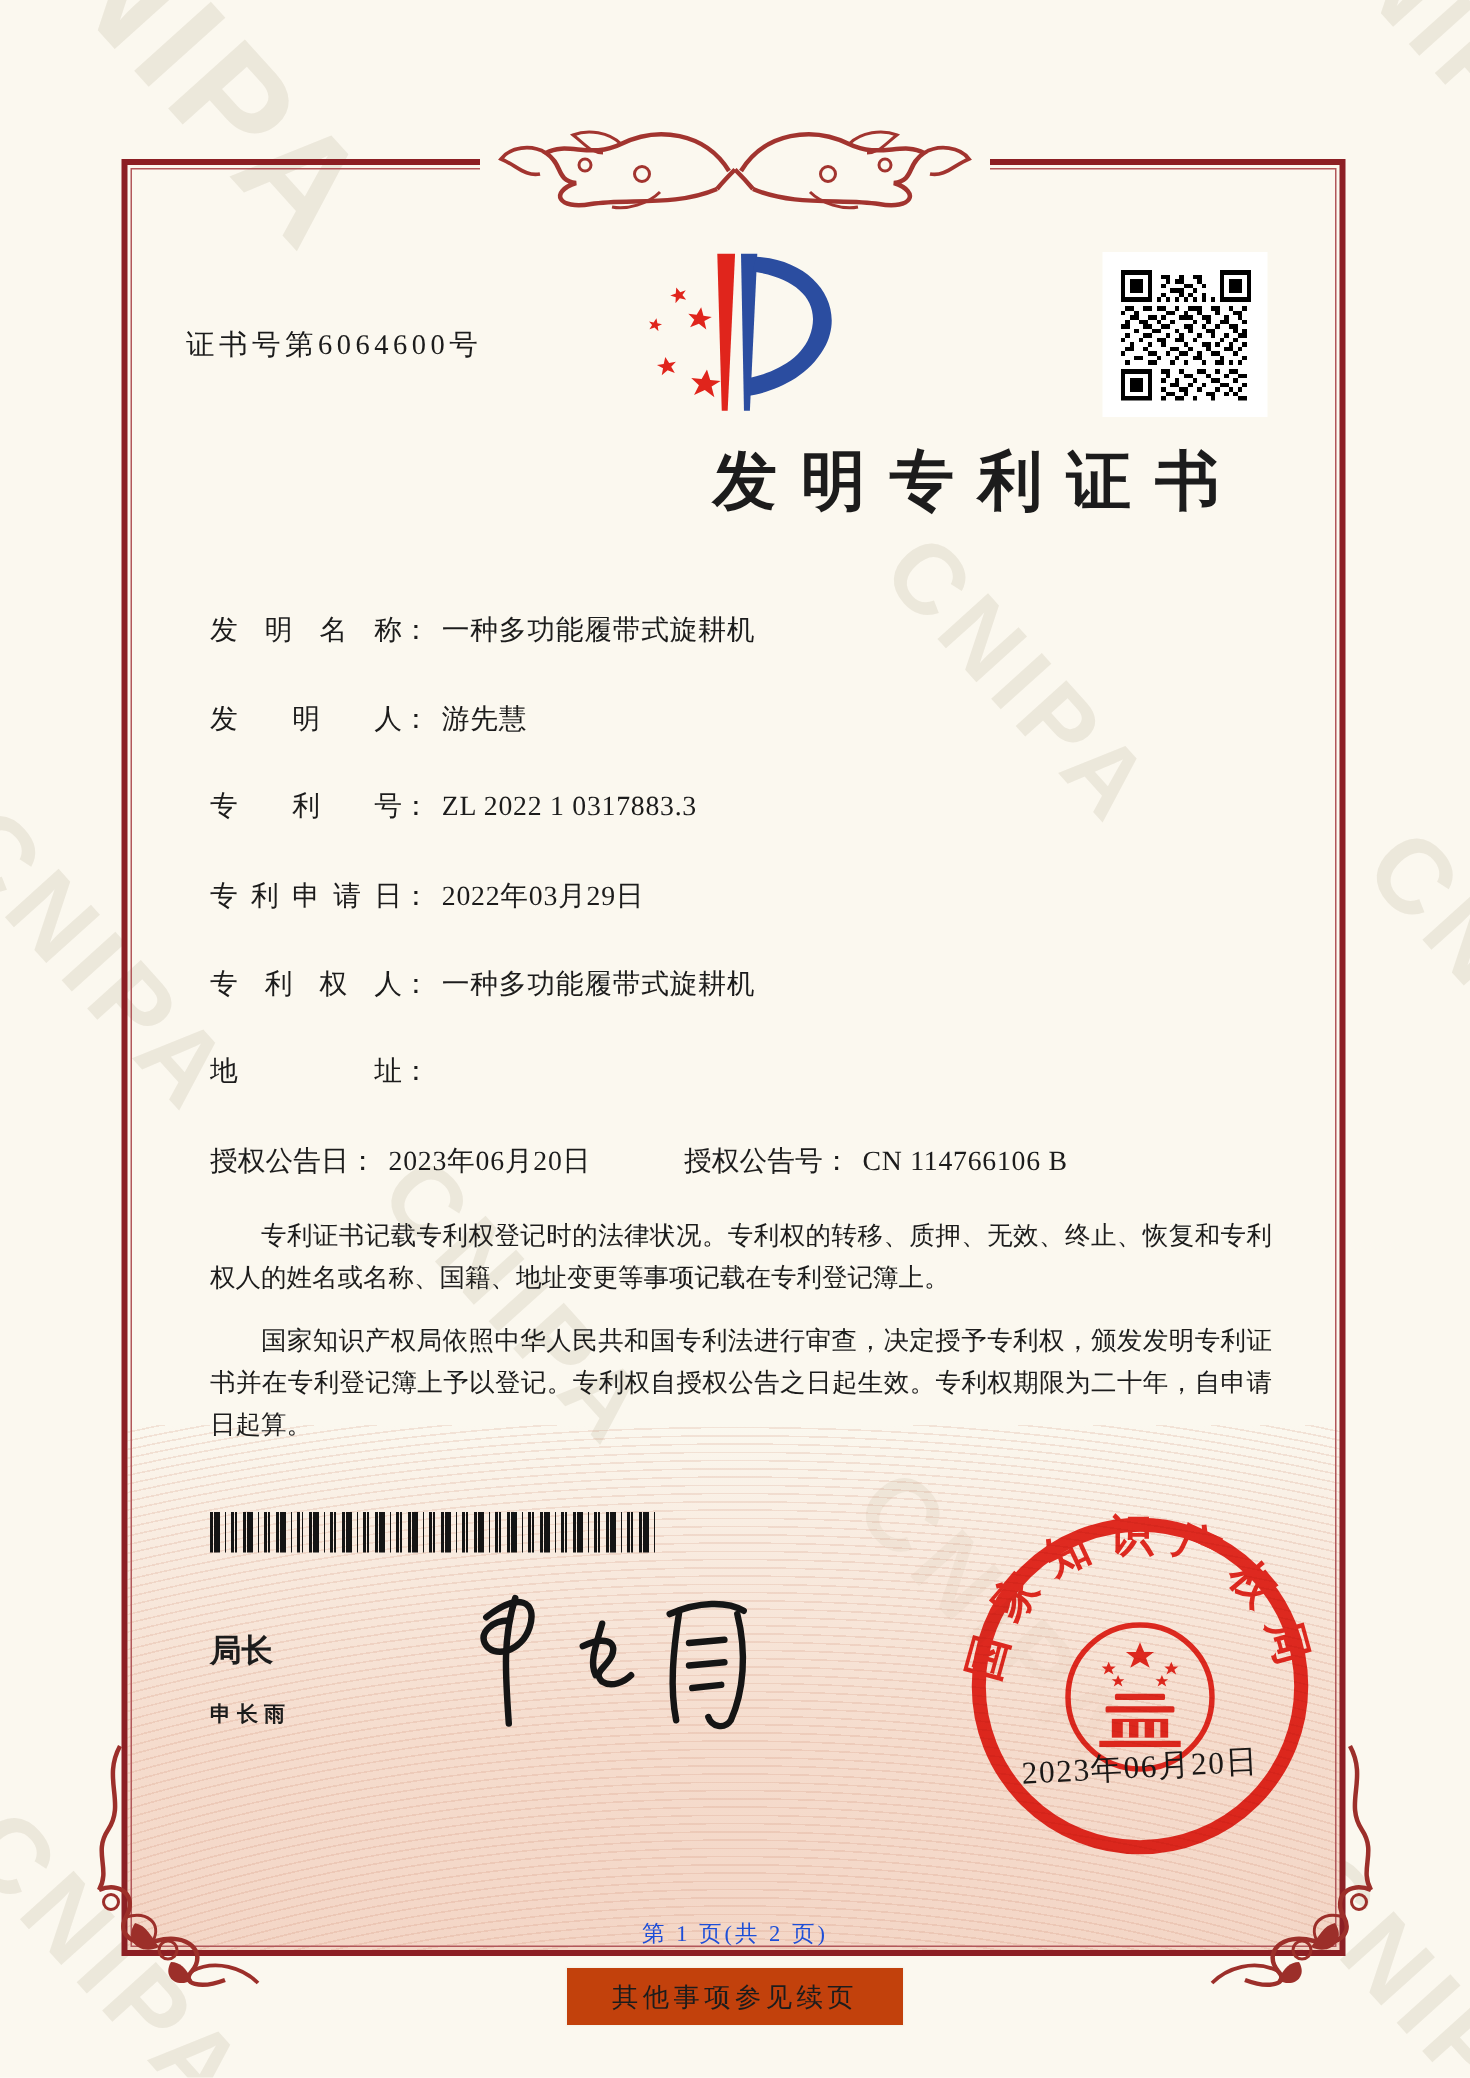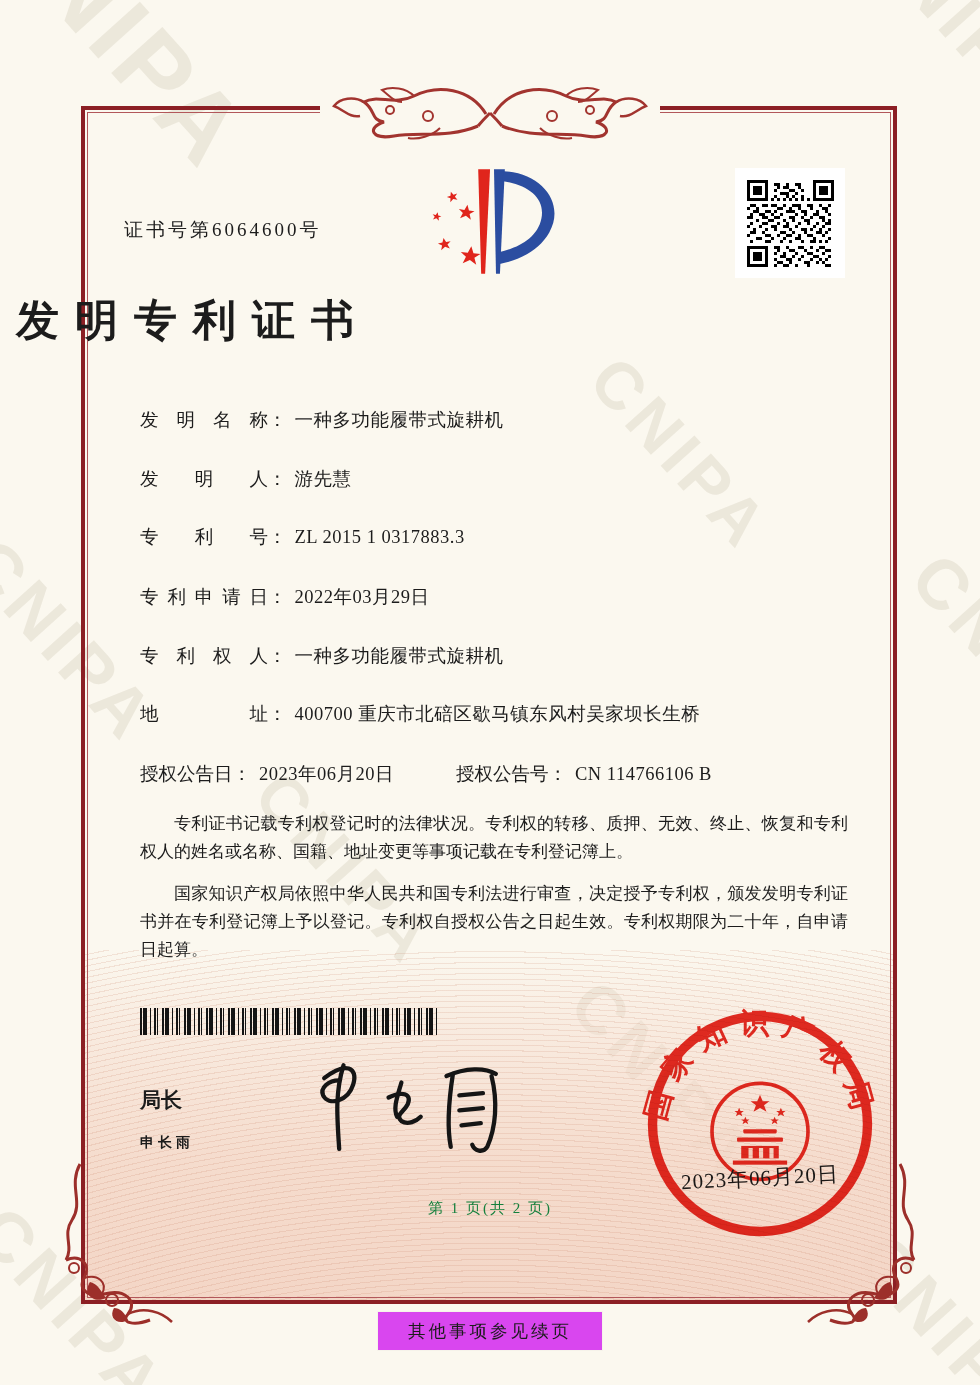--- a/index.html
+++ b/index.html
@@ -39,21 +39,21 @@
   }
   .frame-inner{
     position:absolute;left:2px;top:2px;right:2px;bottom:2px;
     border:1.5px solid #b2575a;
   }
   .cert-no{left:124px;top:170px;font-size:19px;letter-spacing:3px;z-index:6;margin-top:47px;}
   .logo{left:415px;top:156px;width:158px;height:136px;z-index:6;}
   .qr-box{left:735px;top:168px;width:110px;height:110px;background:#ffffff;z-index:6;
     display:flex;align-items:center;justify-content:center;}
   .title{
-    left:0;top:292px;width:829px;margin:0;text-align:left;z-index:6;
+    left:0;top:292px;width:829px;margin:0;text-align:right;z-index:6;
     font-size:43px;font-weight:700;letter-spacing:16px;text-indent:16px;
   }
   .frow{left:140px;width:720px;font-size:18.5px;z-index:6;display:flex;align-items:baseline;}
   .flabel{display:inline-block;width:128px;text-align:justify;text-align-last:justify;}
   .fcolon{display:inline-block;margin-right:8px;}
   .fvalue{letter-spacing:0.5px;}
   .grant2{margin-left:62px;display:flex;align-items:baseline;}
   .glabel{display:inline-block;}
   .paras{left:140px;top:810px;width:708px;z-index:6;font-size:17px;line-height:28px;text-align:justify;}
   .paras p{margin:0 0 14px 0;text-indent:2em;}
@@ -73,25 +73,25 @@
   .sig{left:285px;top:1046px;width:250px;height:118px;z-index:6;}
   .seal{left:640px;top:1004px;width:240px;height:240px;z-index:7;mix-blend-mode:multiply;opacity:0.97;}
   .seal-date{
     position:absolute;left:0;top:160px;width:100%;text-align:center;
     font-size:21px;color:#141414;letter-spacing:1px;transform:rotate(-3deg);
   }
   .crest{left:320px;top:76px;width:340px;height:72px;z-index:5;background:#fbf8ef;}
   .corner{z-index:5;}
   .corner-bl{left:54px;top:1162px;width:152px;height:168px;}
   .corner-br{left:774px;top:1162px;width:152px;height:168px;transform:scaleX(-1);}
-  .page-info{left:0;top:1199px;width:980px;text-align:center;font-size:15px;
-    letter-spacing:2px;color:#15803d;z-index:6;}
+  .page-info{left:0;top:1280px;width:980px;text-align:center;font-size:15px;
+    letter-spacing:2px;color:#1d4ed8;z-index:6;}
   .note-box{
     left:50%;top:1312px;transform:translateX(-50%);z-index:6;
-    background:#d946ef;padding:7px 30px;font-size:17.5px;letter-spacing:3px;
+    background:#c2410c;padding:7px 30px;font-size:17.5px;letter-spacing:3px;
     box-shadow:0 0 0 1px rgba(0,0,0,0.02);
   }
 </style>
 </head>
 <body>
 
 <div>
 
   <div class="wm" style="top:-30px;left:-50px;font-size:100px;">CNIPA</div>
   <div class="wm" style="top:-25px;left:835px;font-size:72px;">CNIPA</div>
@@ -221,36 +221,35 @@
     <span class="fvalue">一种多功能履带式旋耕机</span>
   </div>
   <div class="abs frow" style="top:466px">
     <span class="flabel">发明人</span>
       <span class="fcolon">：</span>
     <span class="fvalue">游先慧</span>
   </div>
   <div class="abs frow" style="top:524px">
     <span class="flabel">专利号</span>
       <span class="fcolon">：</span>
-    <span class="fvalue">ZL 2015 1 0317883.3</span>
+    <span class="fvalue">ZL 2022 1 0317883.3</span>
   </div>
   <div class="abs frow" style="top:584px">
     <span class="flabel">专利申请日</span>
       <span class="fcolon">：</span>
     <span class="fvalue">2022年03月29日</span>
   </div>
   <div class="abs frow" style="top:643px">
     <span class="flabel">专利权人</span>
       <span class="fcolon">：</span>
     <span class="fvalue">一种多功能履带式旋耕机</span>
   </div>
   <div class="abs frow" style="top:701px">
     <span class="flabel">地址</span>
       <span class="fcolon">：</span>
-    <span class="fvalue">400700 重庆市北碚区歇马镇东风村吴家坝长生桥</span>
   </div>
   <div class="abs frow" style="top:761px">
     <span class="glabel">授权公告日</span>
       <span class="fcolon">：</span>
     <span class="fvalue">2023年06月20日</span>
     <span class="grant2">
       <span class="glabel">授权公告号</span>
         <span class="fcolon">：</span>
       <span class="fvalue">CN 114766106 B</span>
     </span>

